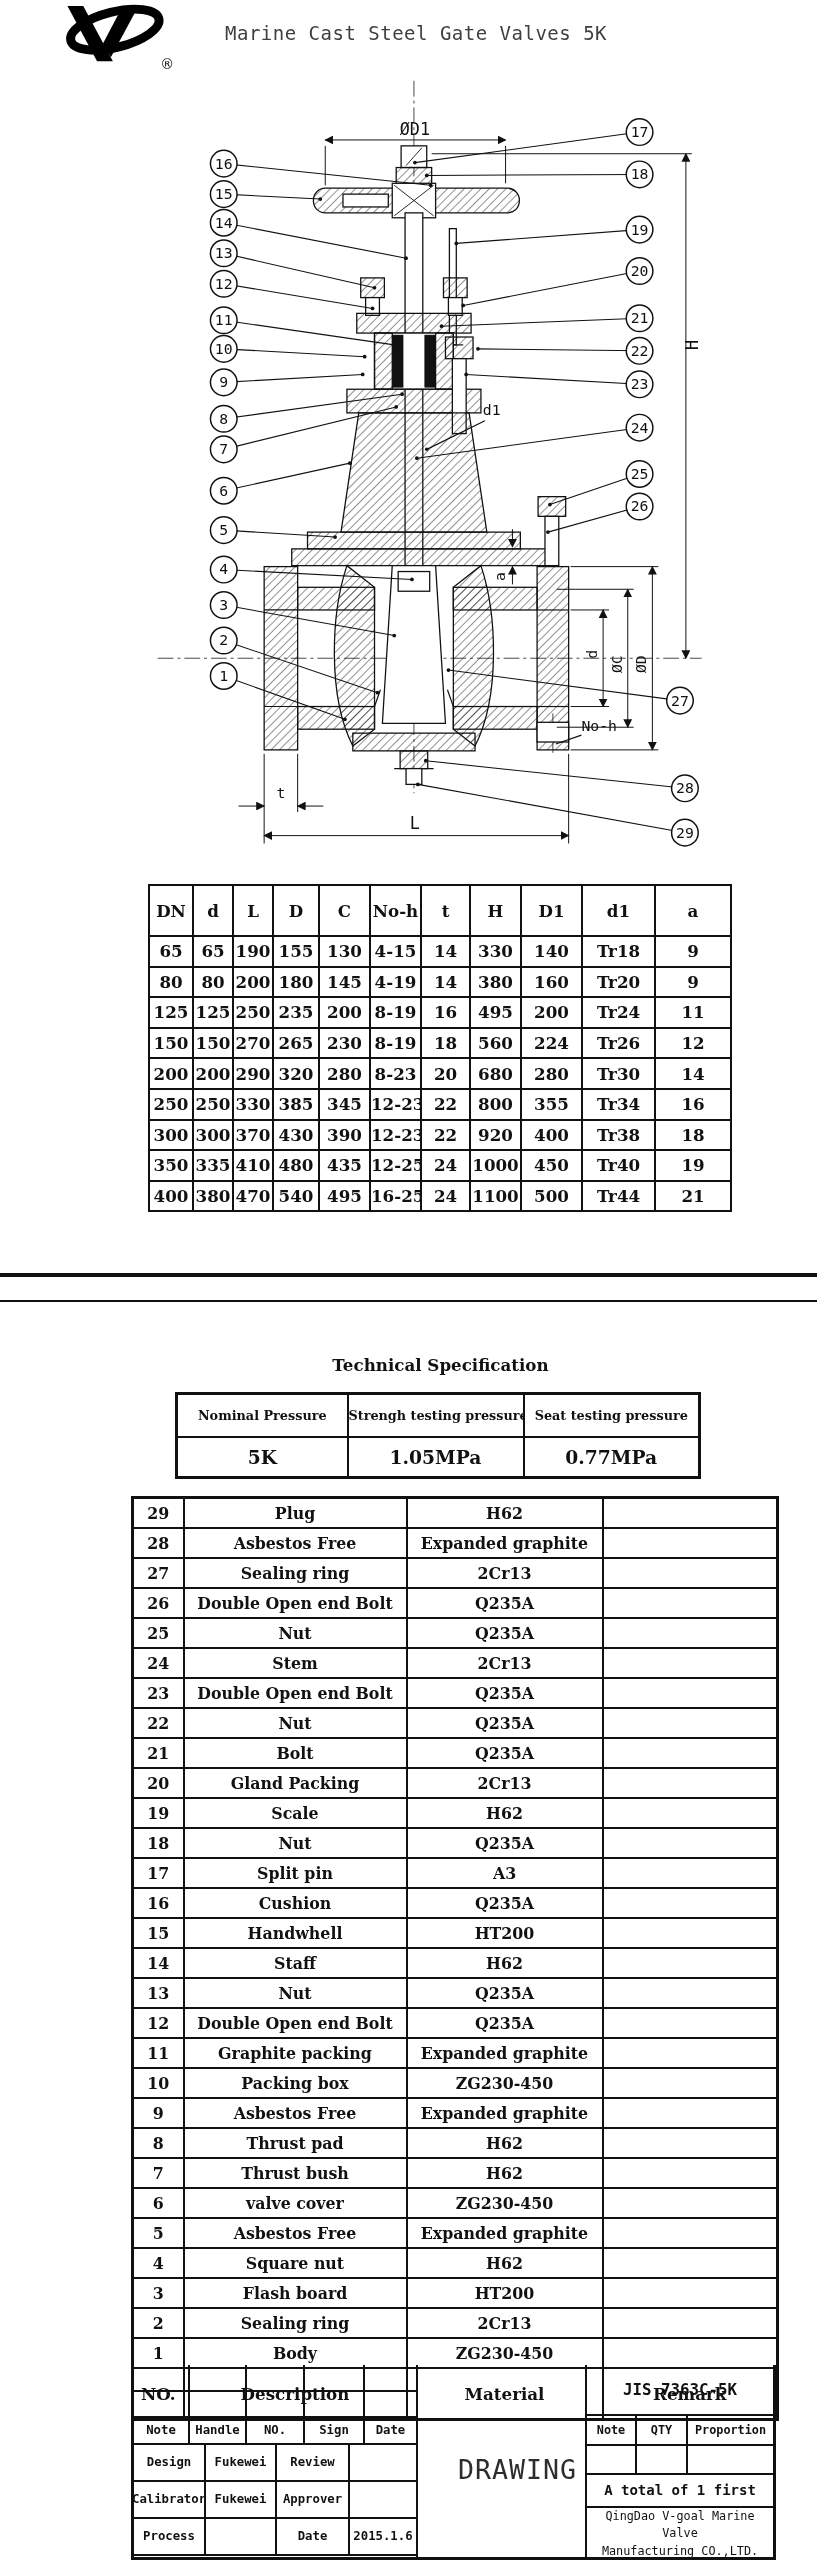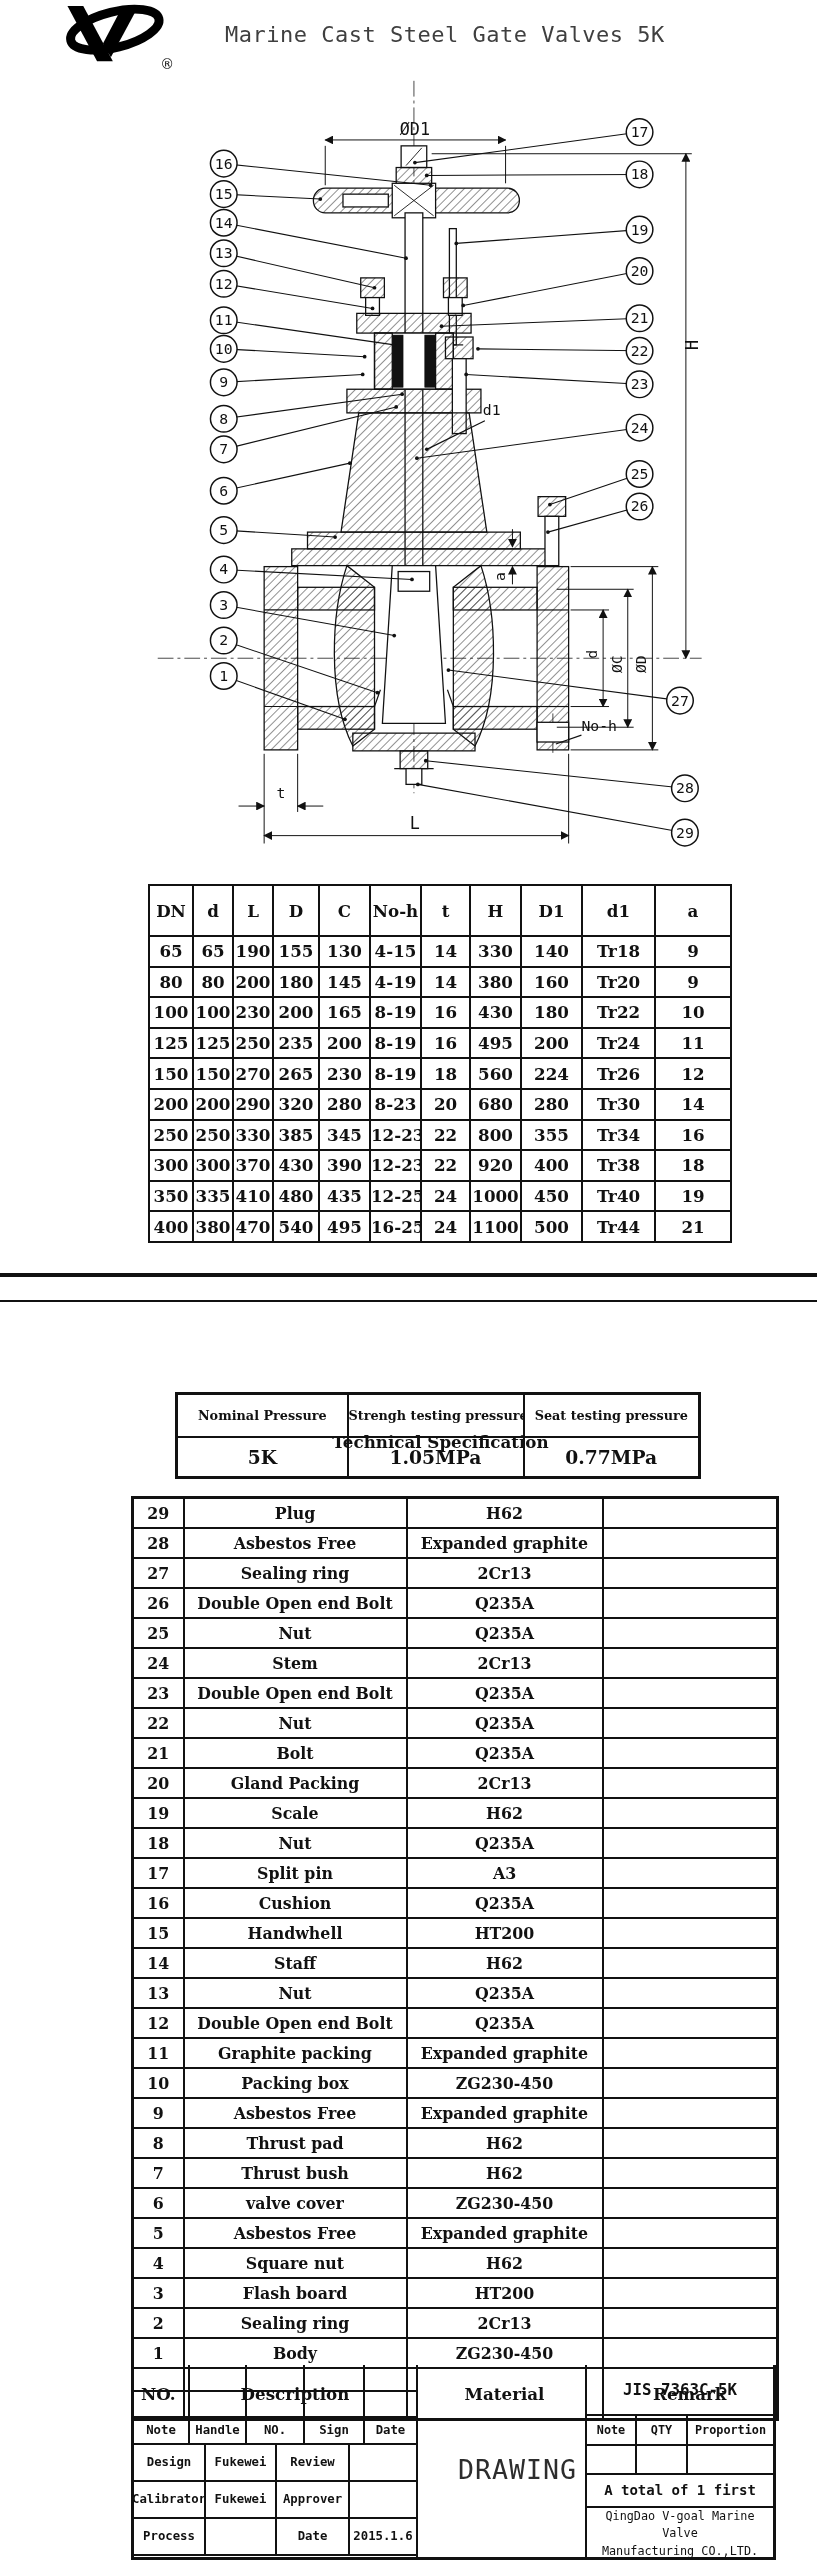--- a/index.html
+++ b/index.html
@@ -1,20 +1,20 @@
 <!DOCTYPE html>
 <html><head>
 <meta charset="utf-8">
 <style>
   html,body{margin:0;padding:0;background:#e8e8e8;}
   .page{position:relative;width:818px;height:2576px;background:#fff;margin:0 auto;
         font-family:"DejaVu Serif",serif;color:#111;overflow:hidden;}
   .abs{position:absolute;}
   
-  .title{left:225px;top:21.7px;font-family:"DejaVu Sans Mono",monospace;font-size:22px;
+  .title{left:225px;top:21.7px;font-family:"DejaVu Sans Mono",monospace;font-size:19px;
          color:#3f3f3f;letter-spacing:0.5px;white-space:nowrap;}
   
   table.grid{border-collapse:collapse;table-layout:fixed;}
   table.grid th,table.grid td{border:2px solid #111;text-align:center;vertical-align:middle;
          padding:0;font-weight:bold;overflow:hidden;white-space:nowrap;}
   table.dimension{border:1px solid #ef4444;font-size:16.7px;}
   table.dimension th{height:49px;font-size:16.7px;}
   table.dimension td{height:28.6px;}
   table.techspec{border:3px solid #111;}
   table.techspec th{height:41px;font-size:12.8px;}
@@ -420,33 +420,20 @@
           <td>180</td>
           <td>145</td>
           <td>4-19</td>
           <td>14</td>
           <td>380</td>
           <td>160</td>
           <td>Tr20</td>
           <td>9</td>
         </tr>
         <tr>
-          <td>100</td>
-          <td>100</td>
-          <td>230</td>
-          <td>200</td>
-          <td>165</td>
-          <td>8-19</td>
-          <td>16</td>
-          <td>430</td>
-          <td>180</td>
-          <td>Tr22</td>
-          <td>10</td>
-        </tr>
-        <tr>
           <td>125</td>
           <td>125</td>
           <td>250</td>
           <td>235</td>
           <td>200</td>
           <td>8-19</td>
           <td>16</td>
           <td>495</td>
           <td>200</td>
           <td>Tr24</td>
@@ -529,21 +516,21 @@
           <td>500</td>
           <td>Tr44</td>
           <td>21</td>
         </tr>
       </tbody>
     </table>
 
   <div class="abs hr1" style="top:1273px;height:3.9px"></div>
   <div class="abs hr1" style="top:1300px;height:2px"></div>
 
-  <div class="abs spec-title" style="left:283px;top:1432px;width:315px">Technical Specification</div>
+  <div class="abs spec-title" style="left:283px;top:1355px;width:315px">Technical Specification</div>
   <table class="grid techspec abs" style="left:175px;top:1392px;width:524px">
       <colgroup>
         <col style="width:171px">
         <col style="width:176px">
         <col style="width:176px">
       </colgroup>
       <tbody>
         <tr>
           <th>Nominal Pressure</th>
           <th>Strengh testing pressure</th>

